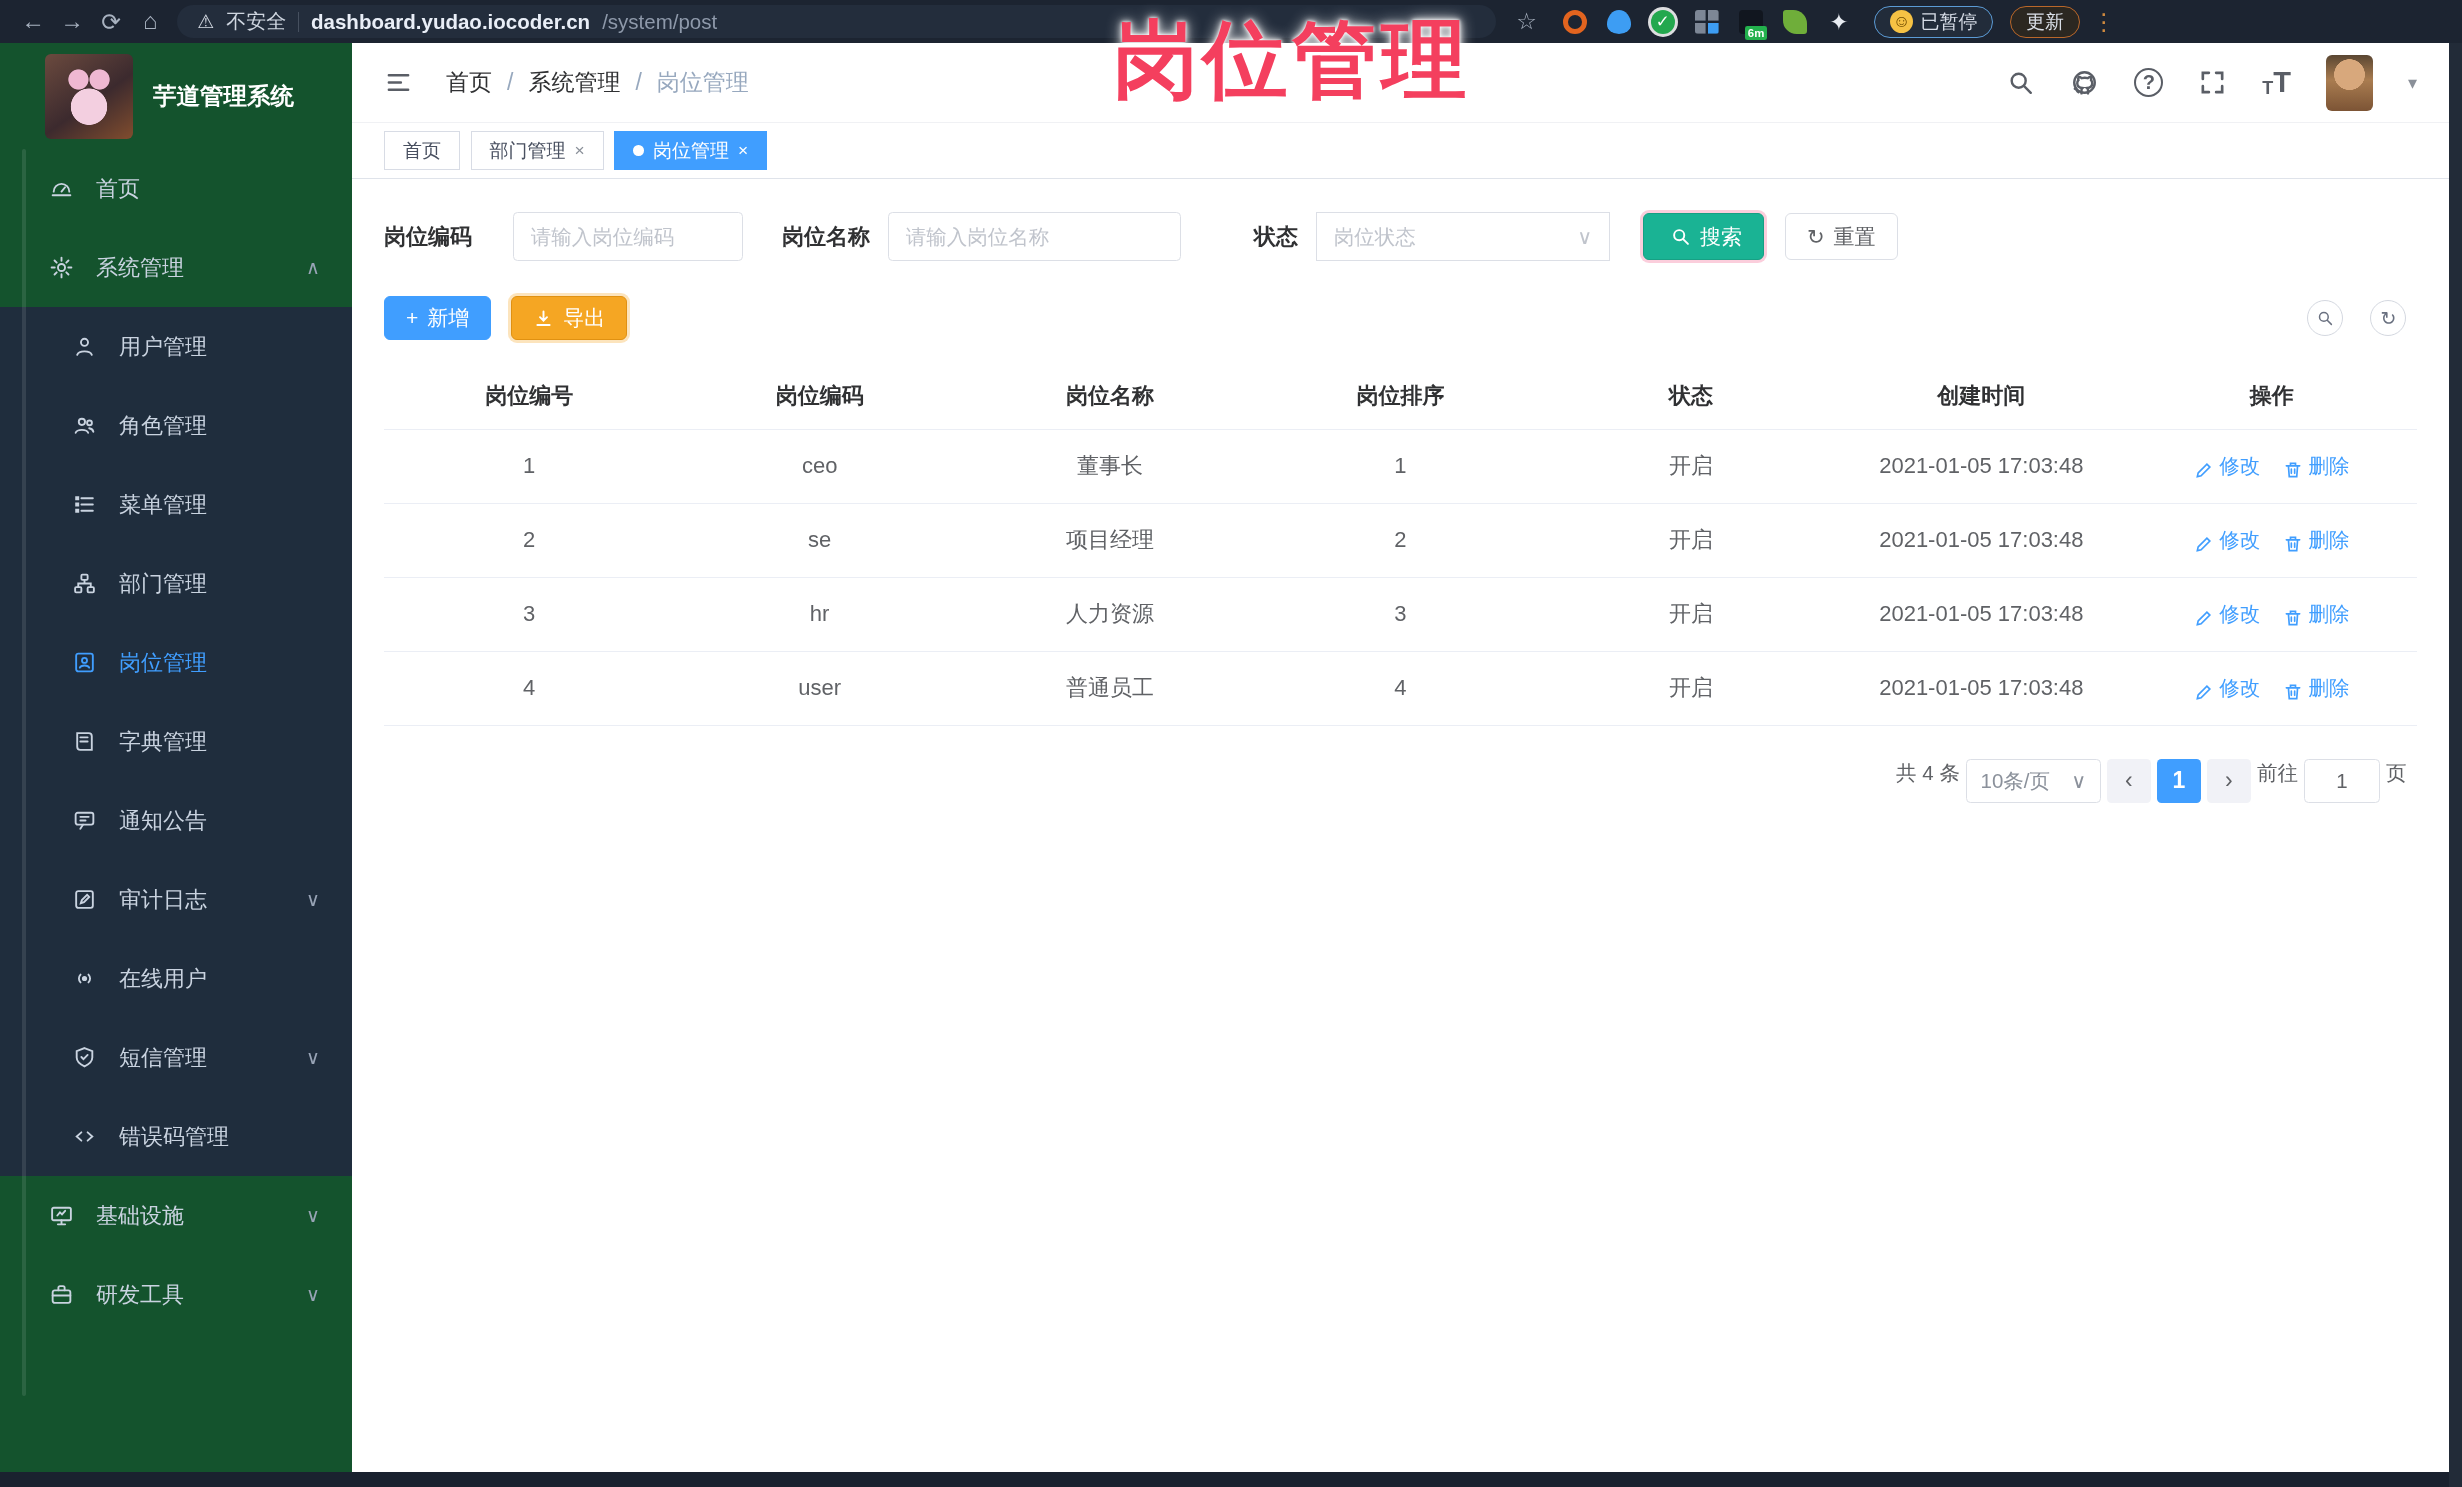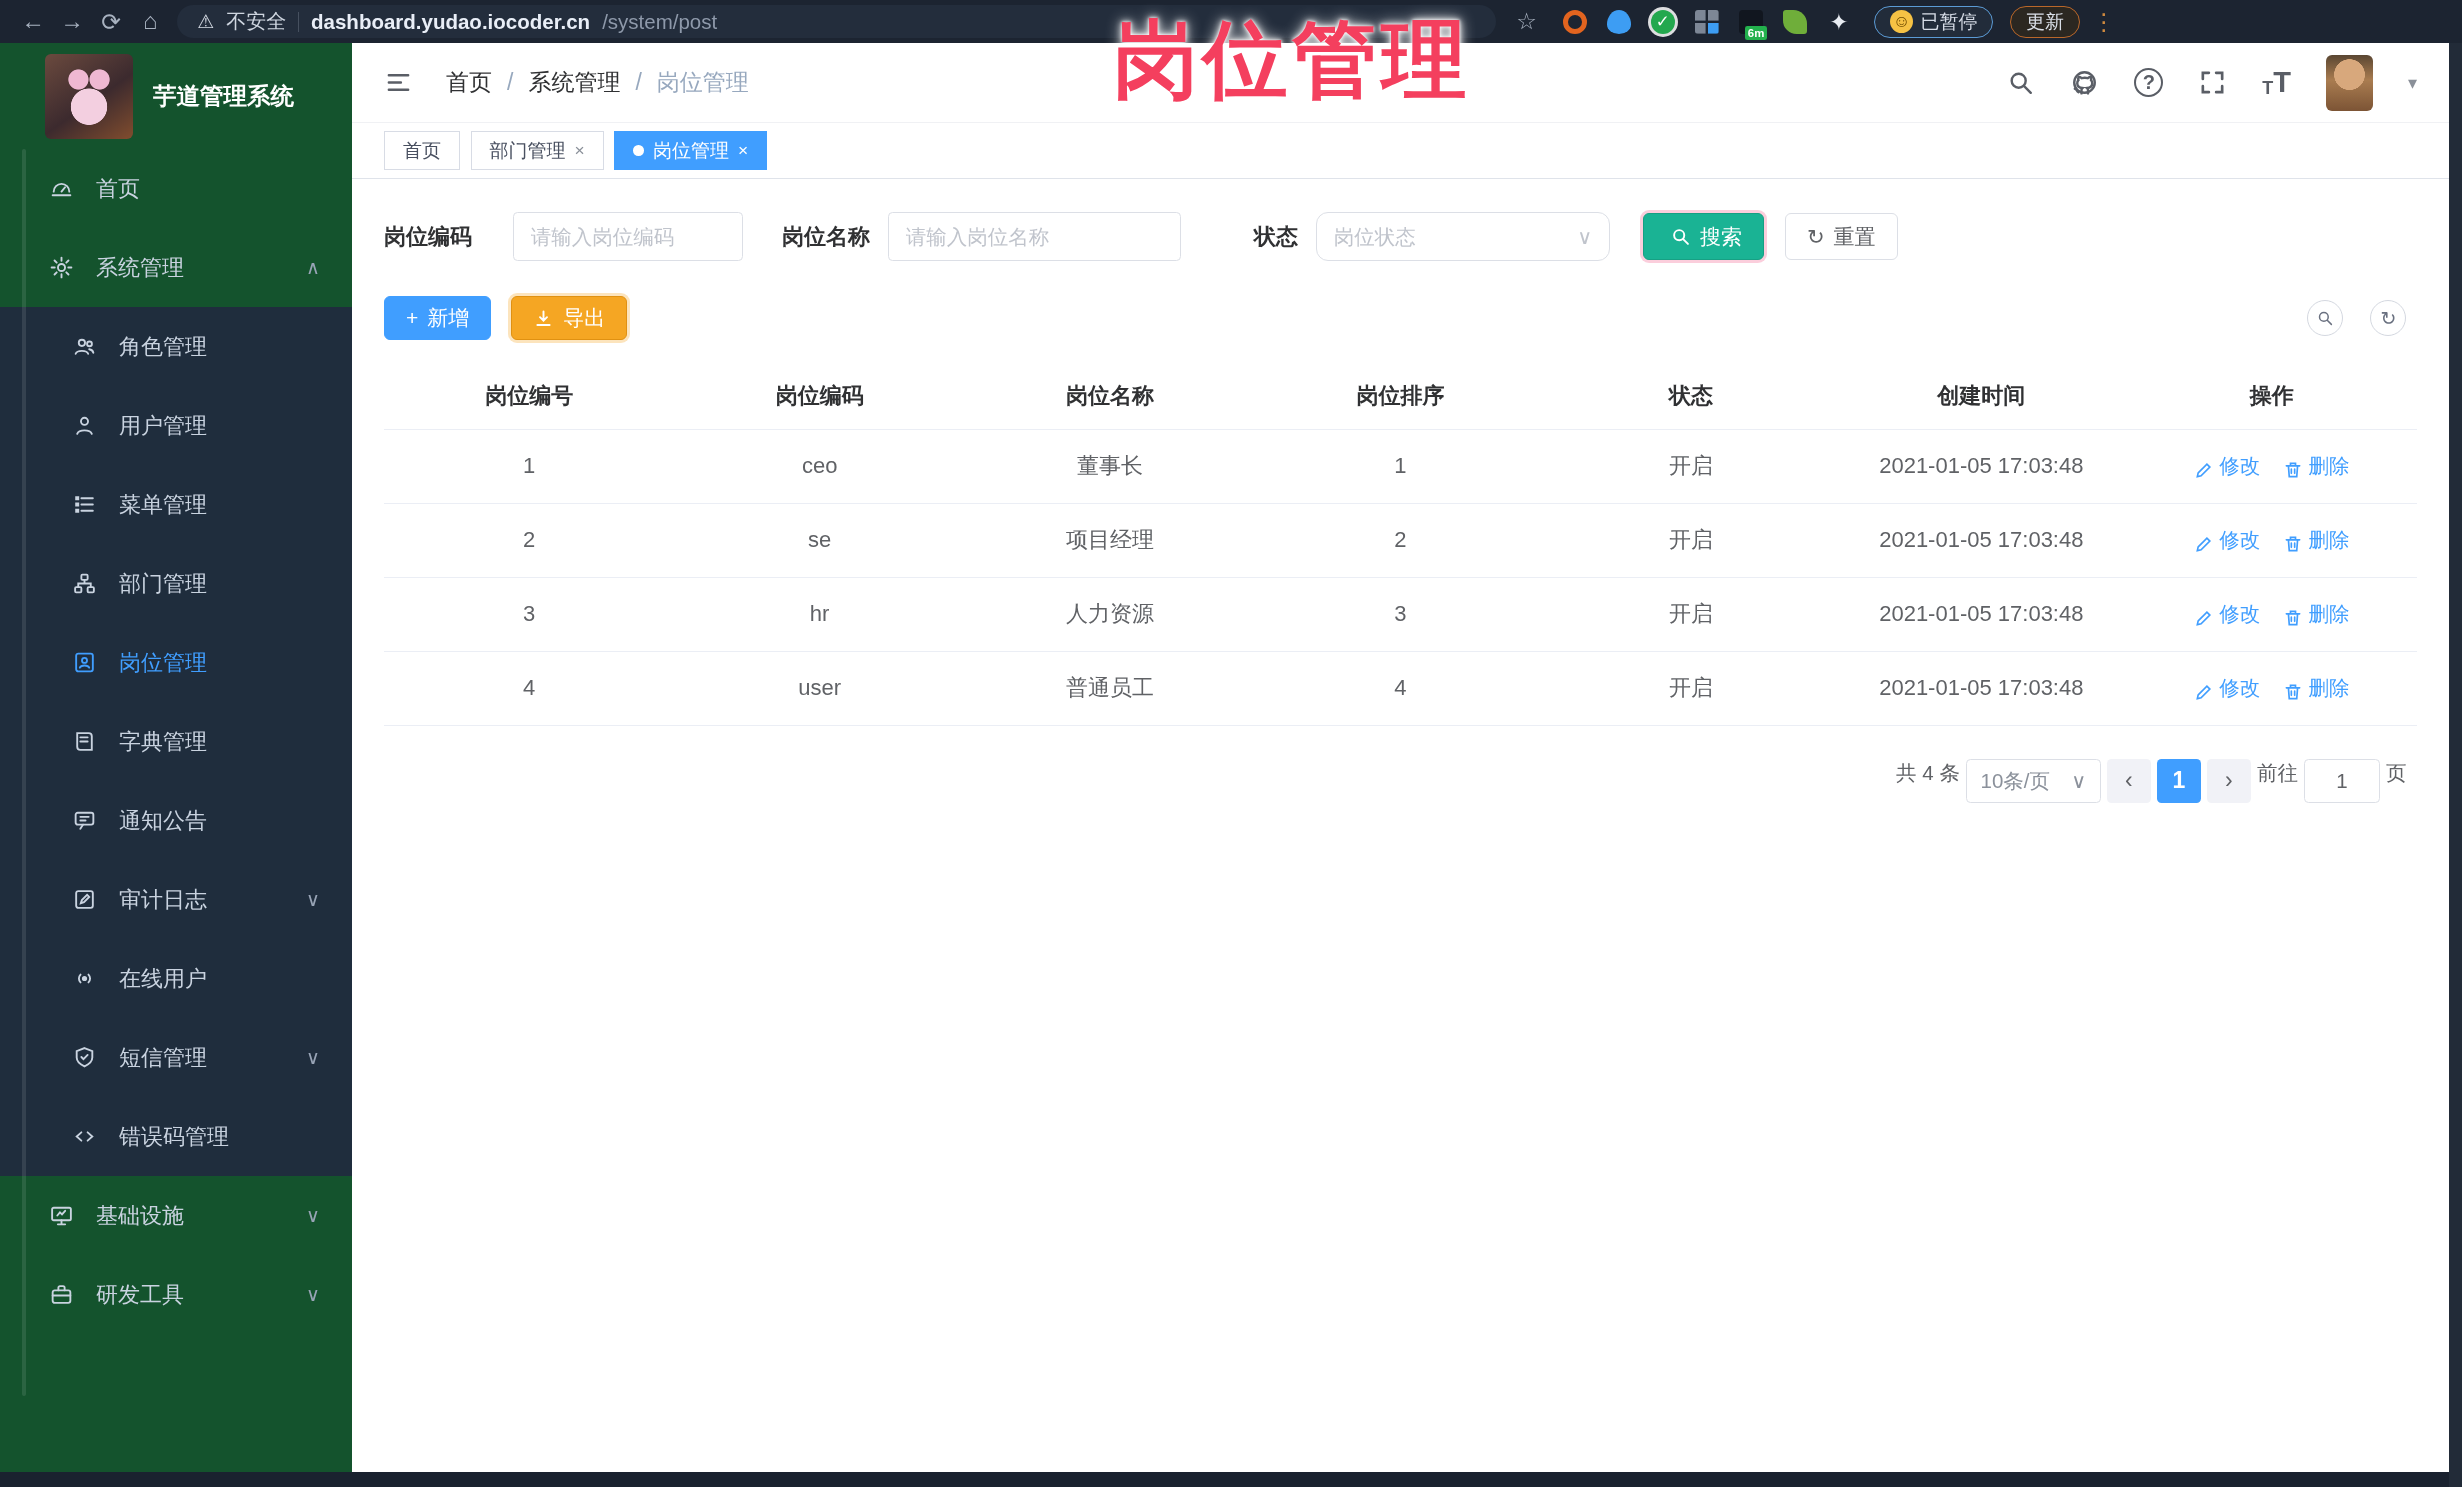--- a/index.html
+++ b/index.html
@@ -99,21 +99,21 @@
   .tab.active .x { color:#fff; }
 
   
   .content { flex:1; padding:33px 32px 0; }
   .filters { display:flex; align-items:center; }
   .flabel { font-size:22px; color:#303133; font-weight:600; flex:none; }
   .finput { height:49px; border:0.8px solid #dcdfe6; border-radius:4.5px; background:#fff;
             font-size:20.5px; color:#606266; padding:0 16.7px; margin-left:18px; }
   input.finput::placeholder { color:#c0c4cc; }
   .fselect { display:flex; align-items:center; justify-content:space-between; margin-left:18px;
-             height:49px; border:0.8px solid #dcdfe6; border-radius:12px; padding:0 16.7px;
+             height:49px; border:0.8px solid #dcdfe6; border-radius:0; padding:0 16.7px;
              font-size:20.5px; color:#c0c4cc; cursor:pointer; }
   .gap { margin-left:39px; }
   .btn { height:47px; border-radius:6px; display:inline-flex; align-items:center; gap:9px;
          padding:0 21px; font-size:21px; cursor:pointer; border:0.8px solid transparent; }
   .btn svg { width:21px; height:21px; }
   .btn.search { background:#1ab394; border-color:#17a084; color:#fff; margin-left:33px;
                 box-shadow:0 0 0 3px rgba(243,93,138,.30);padding-left:26px; }
   .btn.reset { background:#fff; border-color:#dcdfe6; color:#606266; margin-left:21px; }
   .toolbar { display:flex; align-items:center; margin-top:35px; }
   .btn.add { background:#409eff; border-color:#409eff; color:#fff; height:44px; }
@@ -221,36 +221,36 @@
             </svg>
         </span>
         <span>系统管理</span>
         <span class="chev">∧</span>
       </div>
 
       <div class="sub-wrap">
         <div class="sitem sub">
           <span class="sicon">
             <svg viewBox="0 0 24 24" fill="none" stroke="currentColor" stroke-width="1.8" stroke-linecap="round">
+                <circle cx="12" cy="8" r="3.4"></circle>
+                <path d="M5 20c1.6-4.4 12.4-4.4 14 0"></path>
+              </svg>
+          </span>
+          <span>用户管理</span>
+        </div>
+        <div class="sitem sub">
+          <span class="sicon">
+            <svg viewBox="0 0 24 24" fill="none" stroke="currentColor" stroke-width="1.8" stroke-linecap="round">
                 <circle cx="9.5" cy="8.5" r="3"></circle>
                 <path d="M3.5 19c1.3-3.8 10.7-3.8 12 0"></path>
                 <circle cx="16.8" cy="9.5" r="2.3"></circle>
                 <path d="M16.5 14.6c2.2.3 3.6 1.5 4 3.4"></path>
               </svg>
           </span>
           <span>角色管理</span>
-        </div>
-        <div class="sitem sub">
-          <span class="sicon">
-            <svg viewBox="0 0 24 24" fill="none" stroke="currentColor" stroke-width="1.8" stroke-linecap="round">
-                <circle cx="12" cy="8" r="3.4"></circle>
-                <path d="M5 20c1.6-4.4 12.4-4.4 14 0"></path>
-              </svg>
-          </span>
-          <span>用户管理</span>
         </div>
         <div class="sitem sub">
           <span class="sicon">
             <svg viewBox="0 0 24 24" fill="none" stroke="currentColor" stroke-width="1.8" stroke-linecap="round">
                 <path d="M9 6h11M9 12h11M9 18h11"></path>
                 <path d="M4 5h2v2H4zM4 11h2v2H4zM4 17h2v2H4z"></path>
               </svg>
           </span>
           <span>菜单管理</span>
         </div>

